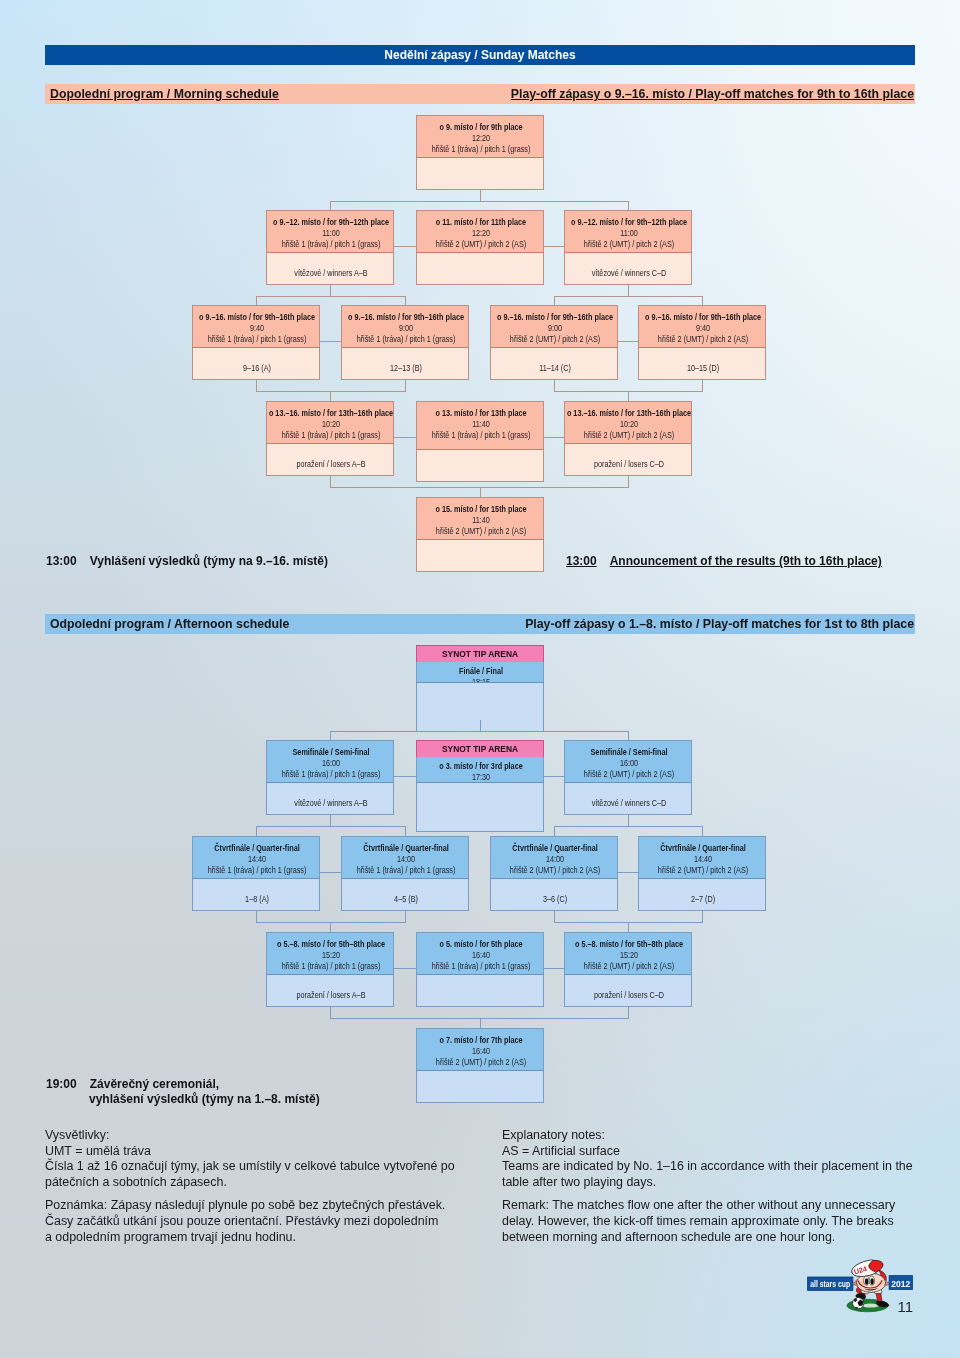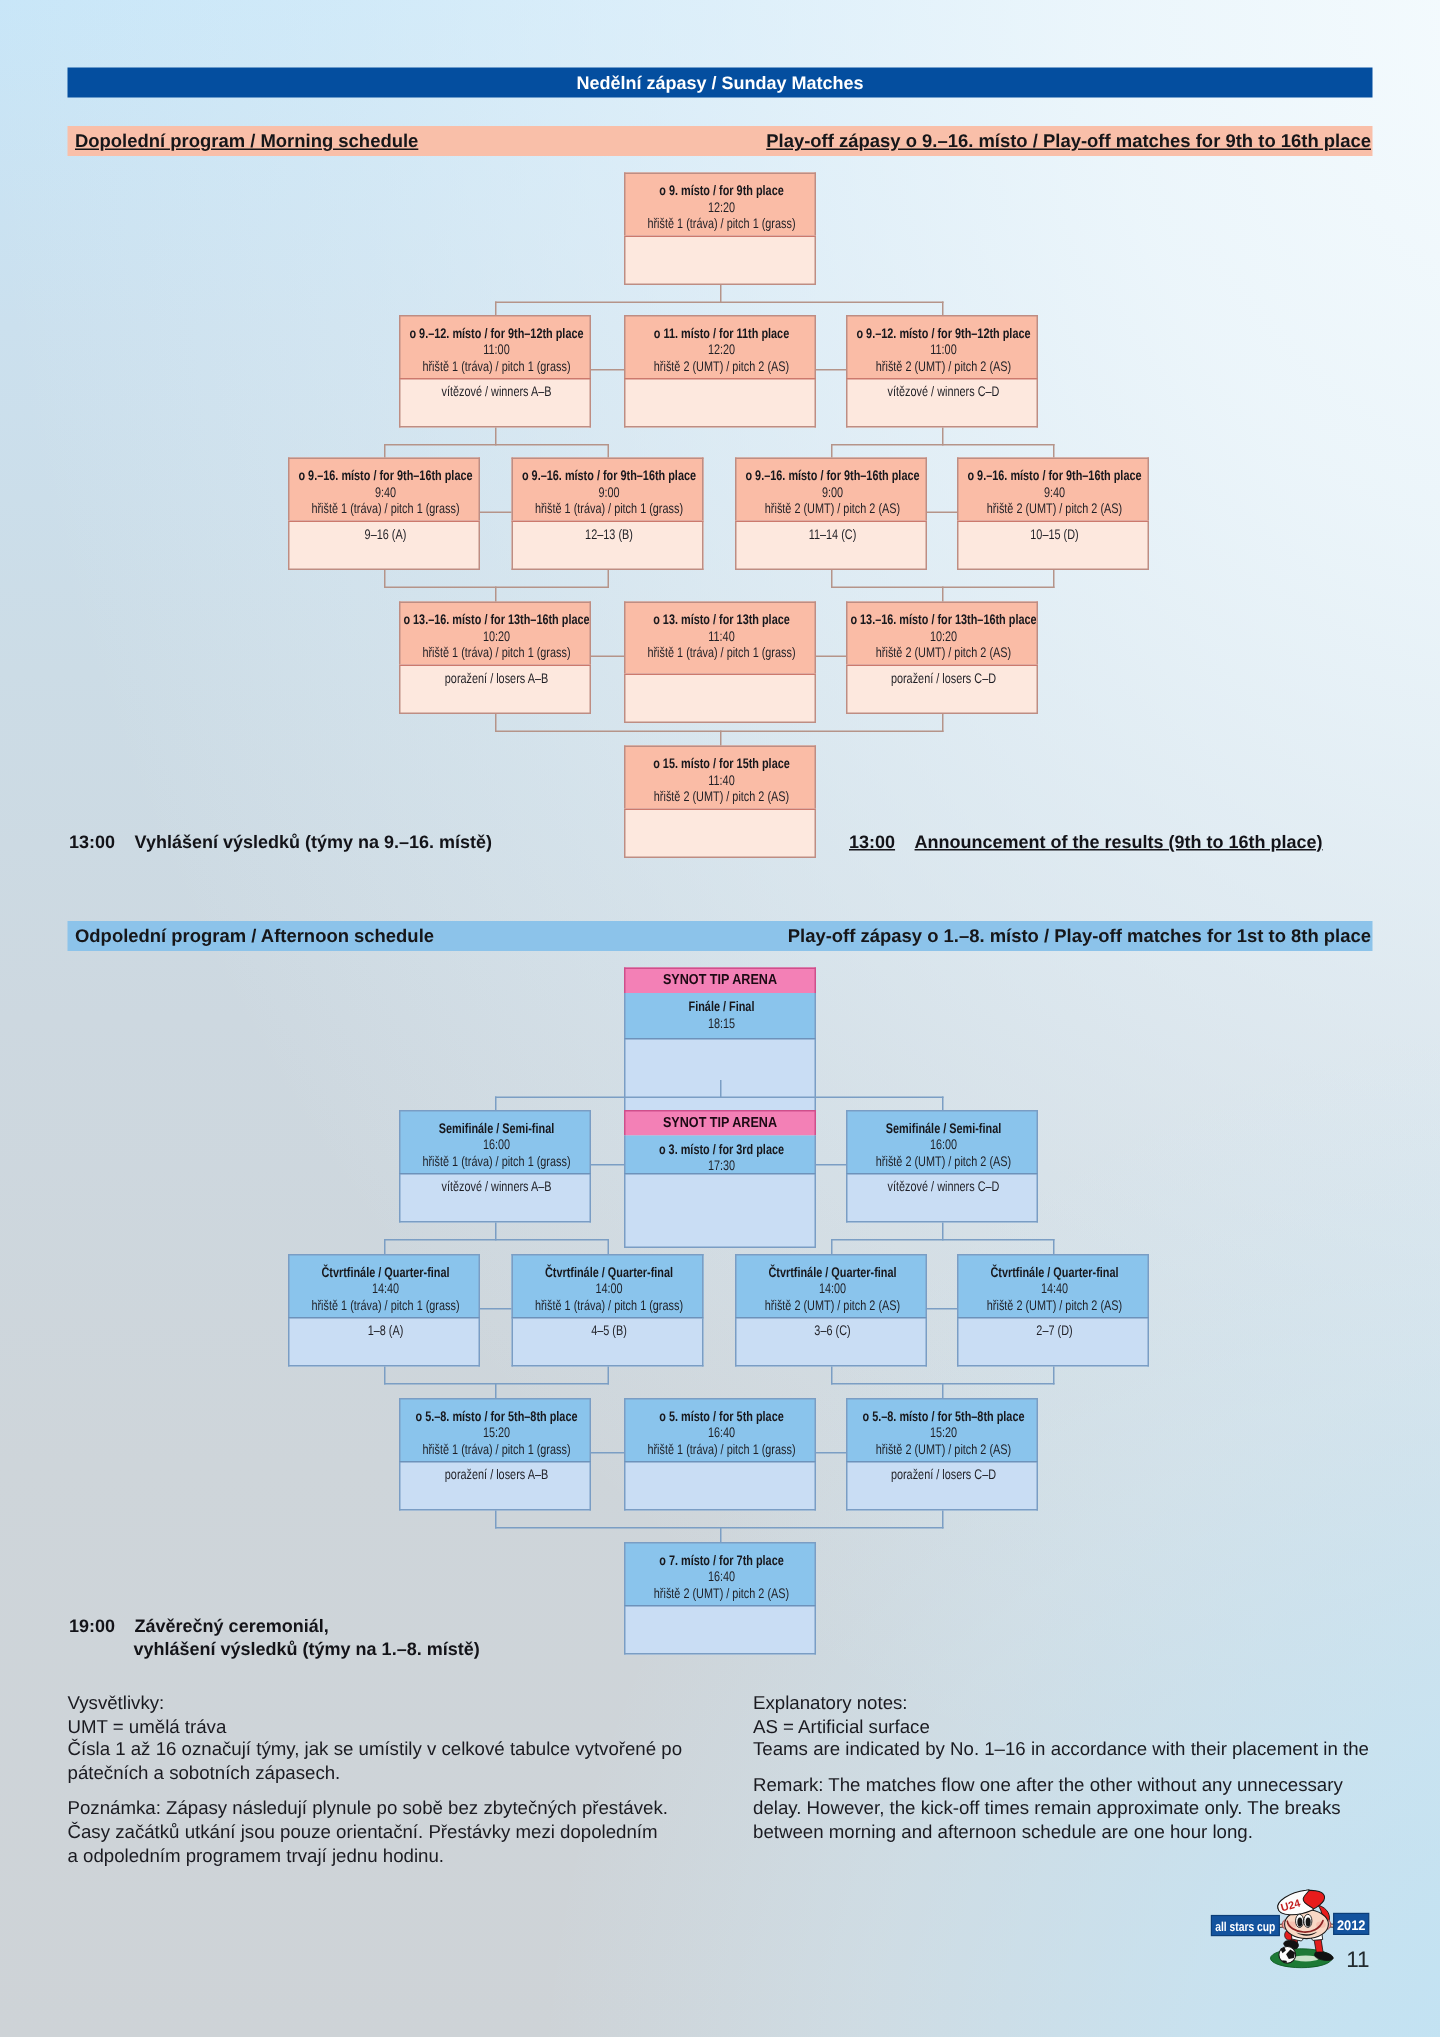--- a/index.html
+++ b/index.html
@@ -21,21 +21,21 @@
   .sectionbar{position:absolute;left:45px;width:870px;height:20px;
             display:flex;align-items:center;font-size:12.3px;font-weight:bold;color:#161619;}
   .sb-left{padding-left:5px;}
   .sb-right{margin-left:auto;padding-right:1px;}
   .bar-morning{background:#f9bfa9;}
   .bar-afternoon{background:#8cc3ea;}
 
   
   .bx{position:absolute;width:128px;box-sizing:border-box;}
   .bx .hd{box-sizing:border-box;padding-top:6px;overflow:hidden;}
-  .bx .bd{box-sizing:border-box;padding-top:3px;overflow:hidden;}
+  .bx .bd{box-sizing:border-box;padding-top:15px;overflow:hidden;}
   .bx .sc{width:164px;margin-left:-18px;text-align:center;
           transform:scaleX(0.78);transform-origin:center top;}
   .bx .row{height:11px;line-height:11px;white-space:nowrap;}
   .bx .ln1{font-size:9.3px;font-weight:bold;color:#17171c;}
   .bx .ln2{font-size:9.3px;color:#1e1e24;}
   
   .m .hd{background:#fabca6;border:1px solid #be8d83;border-bottom:none;}
   .m .bd{background:#fde8de;border:1px solid #be8d83;border-top:1px solid #cc796d;}
   
   .a .hd{background:#8ac4ec;border:1px solid #7a9dc4;border-bottom:none;}
@@ -295,21 +295,21 @@
   <div class="sectionbar bar-afternoon" style="top:614px;">
     <span class="sb-left">Odpolední program / Afternoon schedule</span>
     <span class="sb-right">Play-off zápasy o 1.–8. místo / Play-off matches for 1st to 8th place</span>
   </div>
 
   <div id="afternoon-bracket">
       <div class="bx a sy" style="left: 416px; top: 645px;">
         <div class="synot">
           <span>SYNOT TIP ARENA</span>
         </div>
-        <div class="hd" style="height:30px">
+        <div class="hd" style="height:20px">
           <div class="sc">
             <div class="row ln1">Finále / Final</div>
             <div class="row ln2">18:15</div>
           </div>
         </div>
         <div class="bd" style="height:50px">
           <div class="sc">
             <div class="row ln2">&nbsp;</div>
           </div>
         </div>
@@ -515,20 +515,21 @@
     <div class="gap"></div>
     <p><b>Poznámka:</b><span> Zápasy následují plynule po sobě bez zbytečných přestávek.</span></p>
     <p>Časy začátků utkání jsou pouze orientační. Přestávky mezi dopoledním</p>
     <p>a odpoledním programem trvají jednu hodinu.</p>
   </div>
 
   <div class="notes" style="left:502px;top:1128px;width:450px;">
     <p><b>Explanatory notes:</b></p>
     <p>AS = Artificial surface</p>
     <p>Teams are indicated by No. 1–16 in accordance with their placement in the</p>
+    <p>table after two playing days.</p>
     <div class="gap"></div>
     <p><b>Remark:</b><span> The matches flow one after the other without any unnecessary</span></p>
     <p>delay. However, the kick-off times remain approximate only. The breaks</p>
     <p>between morning and afternoon schedule are one hour long.</p>
   </div>
 
   <div class="foot-num" style="left:860px;width:53px;top:1298px;">11</div>
 
   <svg id="logo-holder" style="position:absolute;left:800px;top:1256px;width:120px;height:62px;overflow:visible;" viewBox="0 0 120 62">
 

